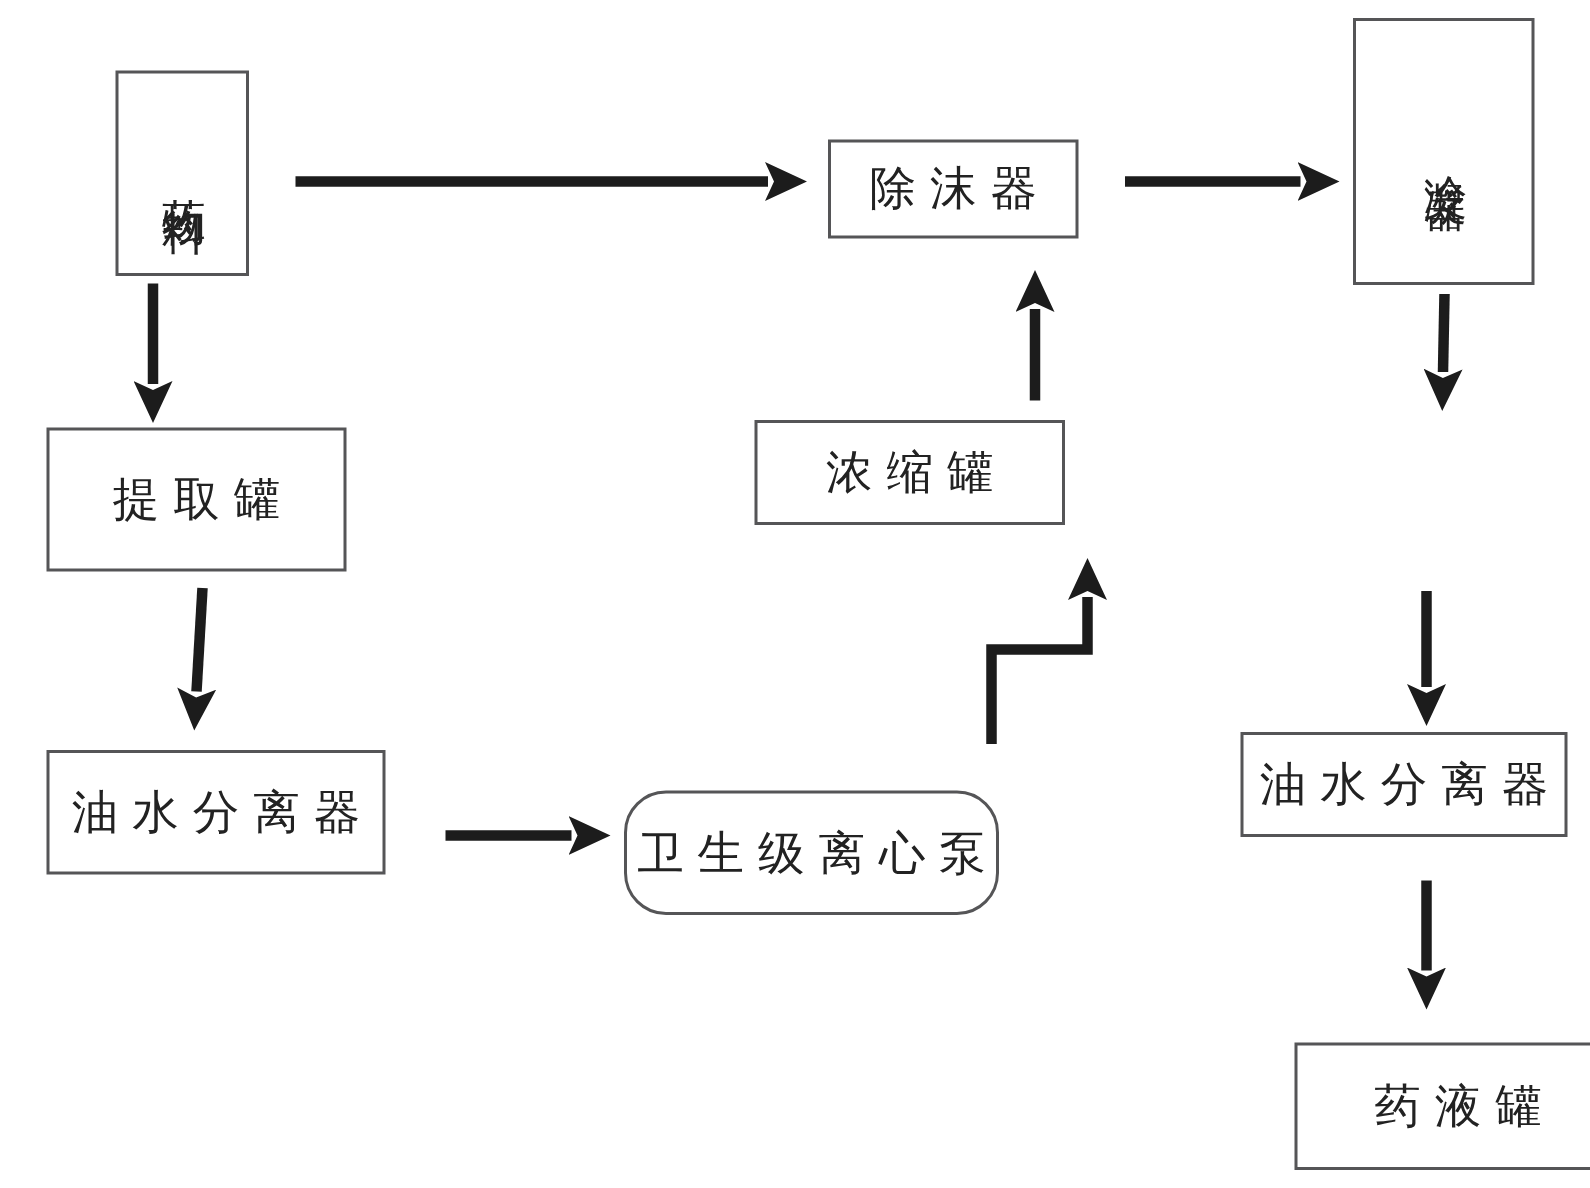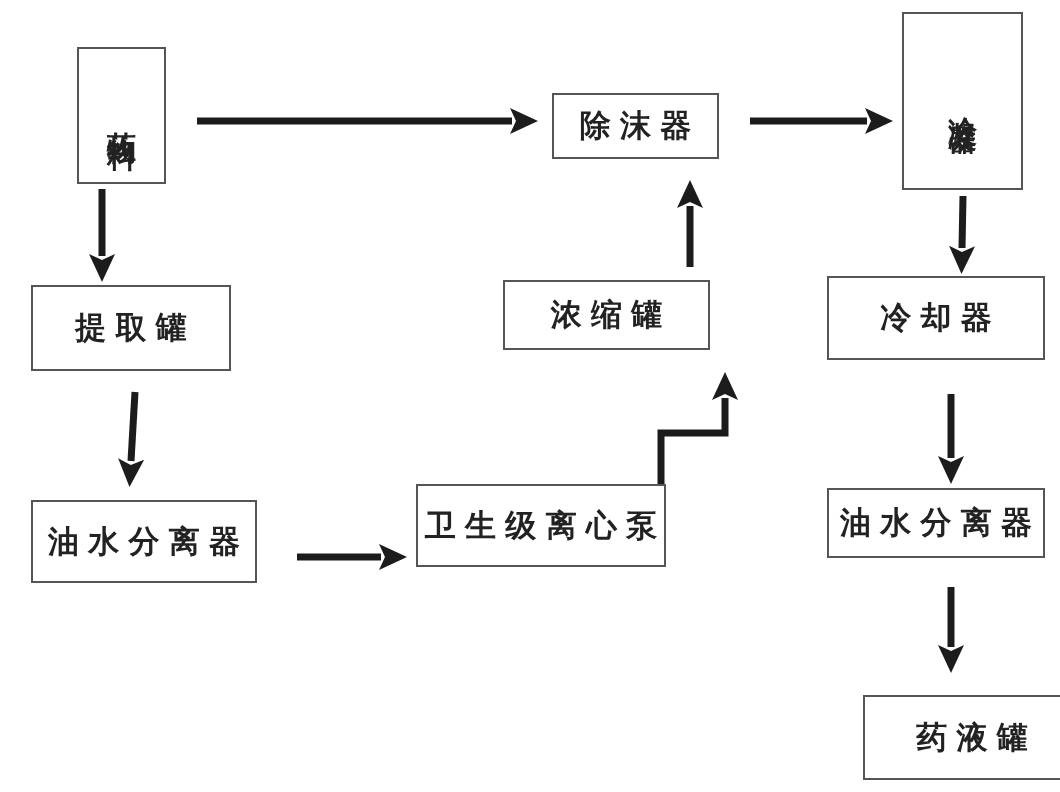--- a/index.html
+++ b/index.html
@@ -28,35 +28,34 @@
     border: 2px solid #555557;
     background: #ffffff;
     display: flex;
     align-items: center;
     justify-content: center;
     color: #222222;
     font-size: 31px;
     letter-spacing: 0.30em;
     text-indent: 0.30em;
     white-space: nowrap;
-    font-weight: bold;
   }
   .node.vertical {
     writing-mode: vertical-rl;
     text-orientation: upright;
     font-size: 29px;
     letter-spacing: 0.18em;
     text-indent: 0;
     line-height: 1;
   }
   
   #n-drug-material            { left: 77px;  top: 47px;  width: 89px;  height: 137px; }
-  #n-extraction-tank          { left: 31px;  top: 285px; width: 200px; height: 86px;  }
+  #n-extraction-tank          { left: 31px;  top: 285px; width: 200px; height: 96px;  }
   #n-pipeline-filter          { left: 31px;  top: 500px; width: 226px; height: 83px;  }
-  #n-sanitary-centrifugal-pump{ left: 416px; top: 484px; width: 250px; height: 83px;  }
+  #n-sanitary-centrifugal-pump{ left: 416px; top: 527px; width: 250px; height: 83px; border-radius: 28px;  }
   #n-concentration-tank       { left: 503px; top: 280px; width: 207px; height: 70px;  }
   #n-demister                 { left: 552px; top: 93px;  width: 167px; height: 66px;  }
   #n-condenser                { left: 902px; top: 12px;  width: 121px; height: 178px; }
   #n-cooler                   { left: 827px; top: 276px; width: 218px; height: 84px;  }
   #n-oil-water-separator      { left: 827px; top: 488px; width: 218px; height: 70px;  }
   #n-liquid-medicine-tank     { left: 863px; top: 695px; width: 218px; height: 85px;  }
   .edge {
     stroke: #1c1c1c;
     stroke-width: 7;
     fill: none;
@@ -93,19 +92,18 @@
   <div class="node" id="n-pipeline-filter">油水分离器</div>
 
   <div class="node" id="n-sanitary-centrifugal-pump">卫生级离心泵</div>
 
   <div class="node" id="n-concentration-tank">浓缩罐</div>
 
   <div class="node" id="n-demister">除沫器</div>
 
   <div class="node vertical" id="n-condenser">冷凝器</div>
 
-  <div class="node" id="n-cooler">冷却器</div>
 
   <div class="node" id="n-oil-water-separator">油水分离器</div>
 
   <div class="node" id="n-liquid-medicine-tank">药液罐</div>
 
 </div>
 
 </body></html>

